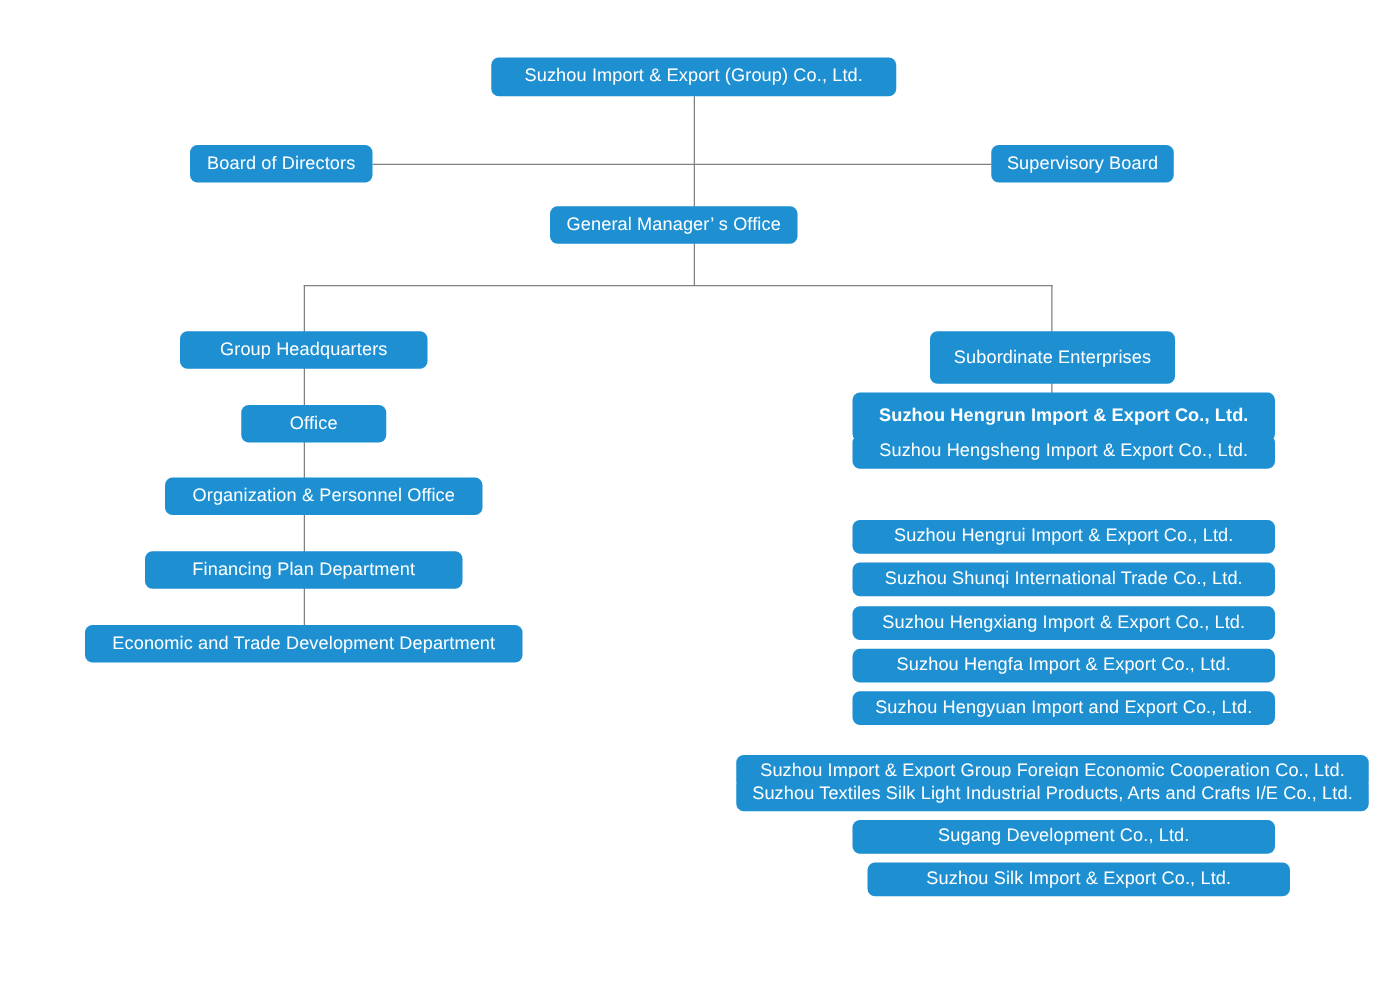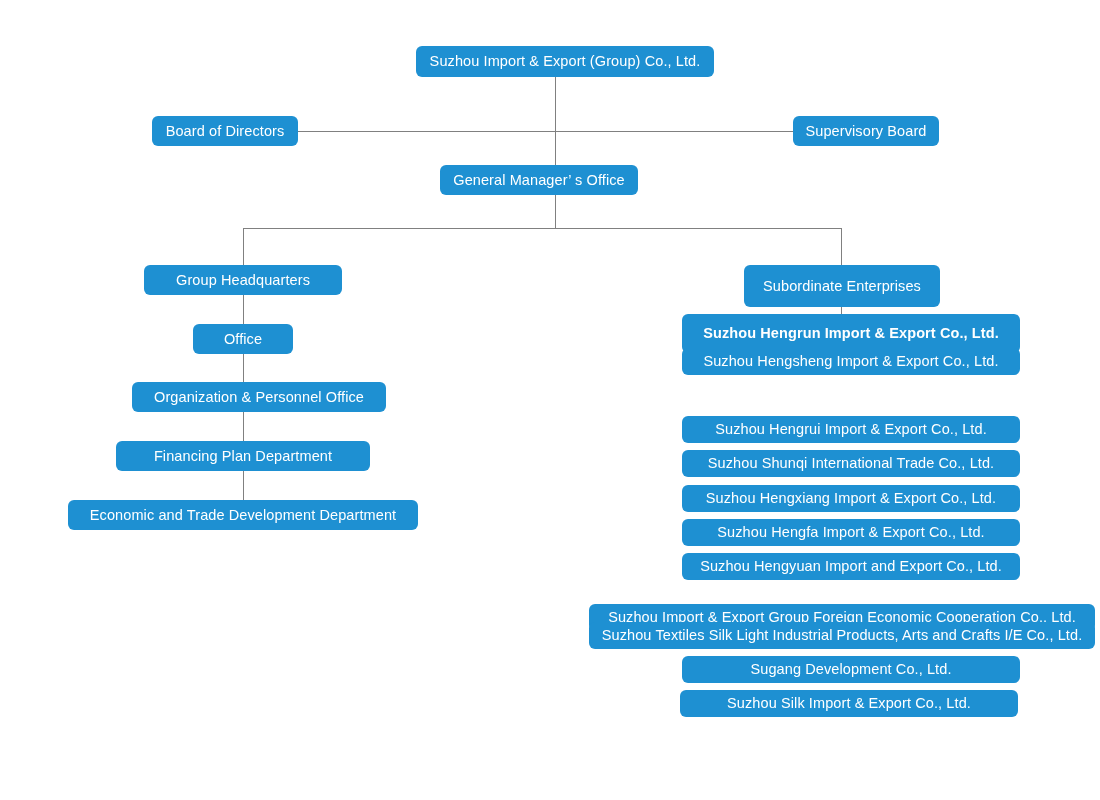--- a/index.html
+++ b/index.html
@@ -61,31 +61,31 @@
   <div class="connector h" style="left:243px; top:228px; width:599px;"></div>
 
   <div class="connector v" style="left:243px; top:228px; height:38px;"></div>
 
   <div class="connector v" style="left:841px; top:228px; height:38px;"></div>
 
   <div class="connector v" style="left:243px; top:294px; height:208px;"></div>
 
   <div class="connector v" style="left:841px; top:294px; height:21px;"></div>
 
-  <div class="node" style="left:416px; top:46px; width:298px; height:31px;">Suzhou Import &amp; Export (Group) Co., Ltd.</div>
+  <div class="node" style="left:393px; top:46px; width:324px; height:31px;">Suzhou Import &amp; Export (Group) Co., Ltd.</div>
 
   <div class="node" style="left:152px; top:116px; width:146px; height:30px;">Board of Directors</div>
 
   <div class="node" style="left:793px; top:116px; width:146px; height:30px;">Supervisory Board</div>
 
   <div class="node" style="left:440px; top:165px; width:198px; height:30px;">General Manager’ s Office</div>
 
   <div class="node" style="left:144px; top:265px; width:198px; height:30px;">Group Headquarters</div>
 
-  <div class="node" style="left:193px; top:324px; width:100px; height:30px;">Office</div>
+  <div class="node" style="left:193px; top:324px; width:116px; height:30px;">Office</div>
 
   <div class="node" style="left:116px; top:382px; width:254px; height:30px;margin-left:16px;">Organization &amp; Personnel Office</div>
 
   <div class="node" style="left:116px; top:441px; width:254px; height:30px;">Financing Plan Department</div>
 
   <div class="node" style="left:68px; top:500px; width:350px; height:30px;">Economic and Trade Development Department</div>
 
   <div class="node" style="left:744px; top:265px; width:196px; height:42px;">Subordinate Enterprises</div>
 
   <div class="node" style="left:682px; top:314px; width:338px; height:39px;font-weight:bold;">Suzhou Hengrun Import &amp; Export Co., Ltd.</div>
@@ -102,15 +102,15 @@
   <div class="node" style="left:682px; top:519px; width:338px; height:27px;">Suzhou Hengfa Import &amp; Export Co., Ltd.</div>
 
   <div class="node" style="left:682px; top:553px; width:338px; height:27px;">Suzhou Hengyuan Import and Export Co., Ltd.</div>
 
   <div class="node" style="left:589px; top:588px; width:506px; height:27px;margin-top:16px;">Suzhou Import &amp; Export Group Foreign Economic Cooperation Co., Ltd.</div>
 
   <div class="node" style="left:589px; top:622px; width:506px; height:27px;">Suzhou Textiles Silk Light Industrial Products, Arts and Crafts I/E Co., Ltd.</div>
 
   <div class="node" style="left:682px; top:656px; width:338px; height:27px;">Sugang Development Co., Ltd.</div>
 
-  <div class="node" style="left:680px; top:690px; width:338px; height:27px;">Suzhou Silk Import &amp; Export Co., Ltd.</div>
+  <div class="node" style="left:694px; top:690px; width:338px; height:27px;">Suzhou Silk Import &amp; Export Co., Ltd.</div>
 
 </div>
 
 </body></html>

